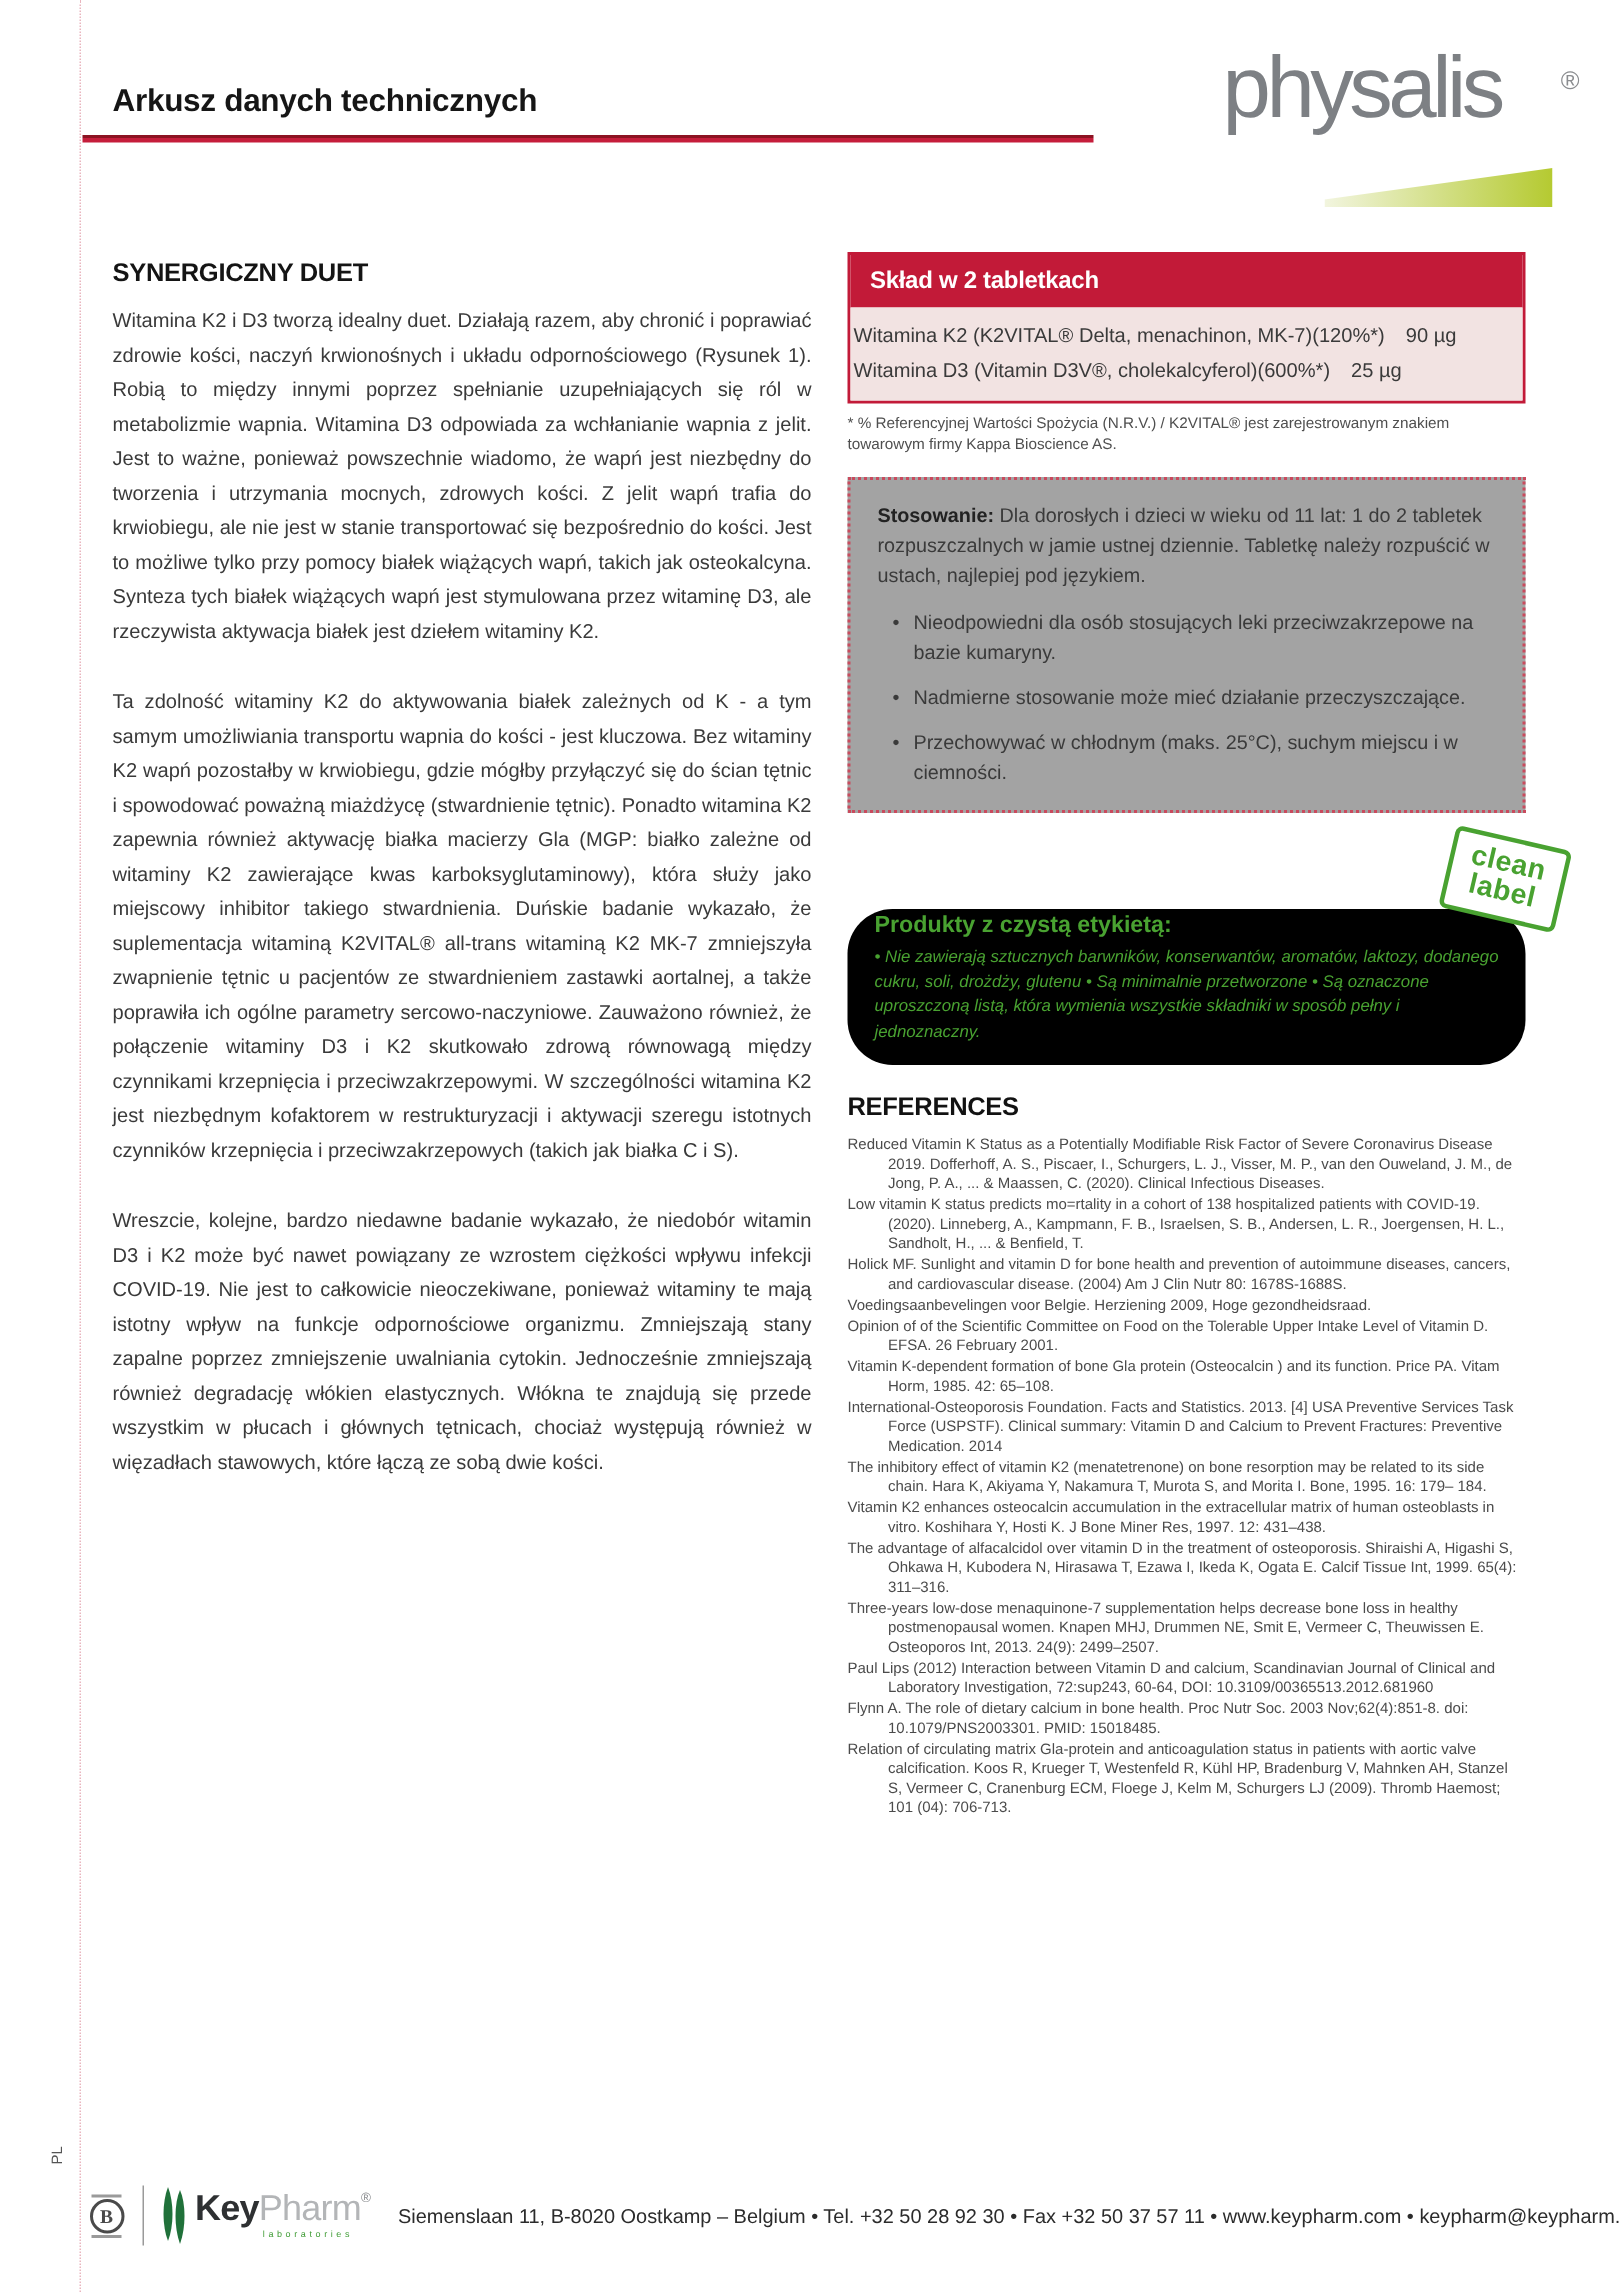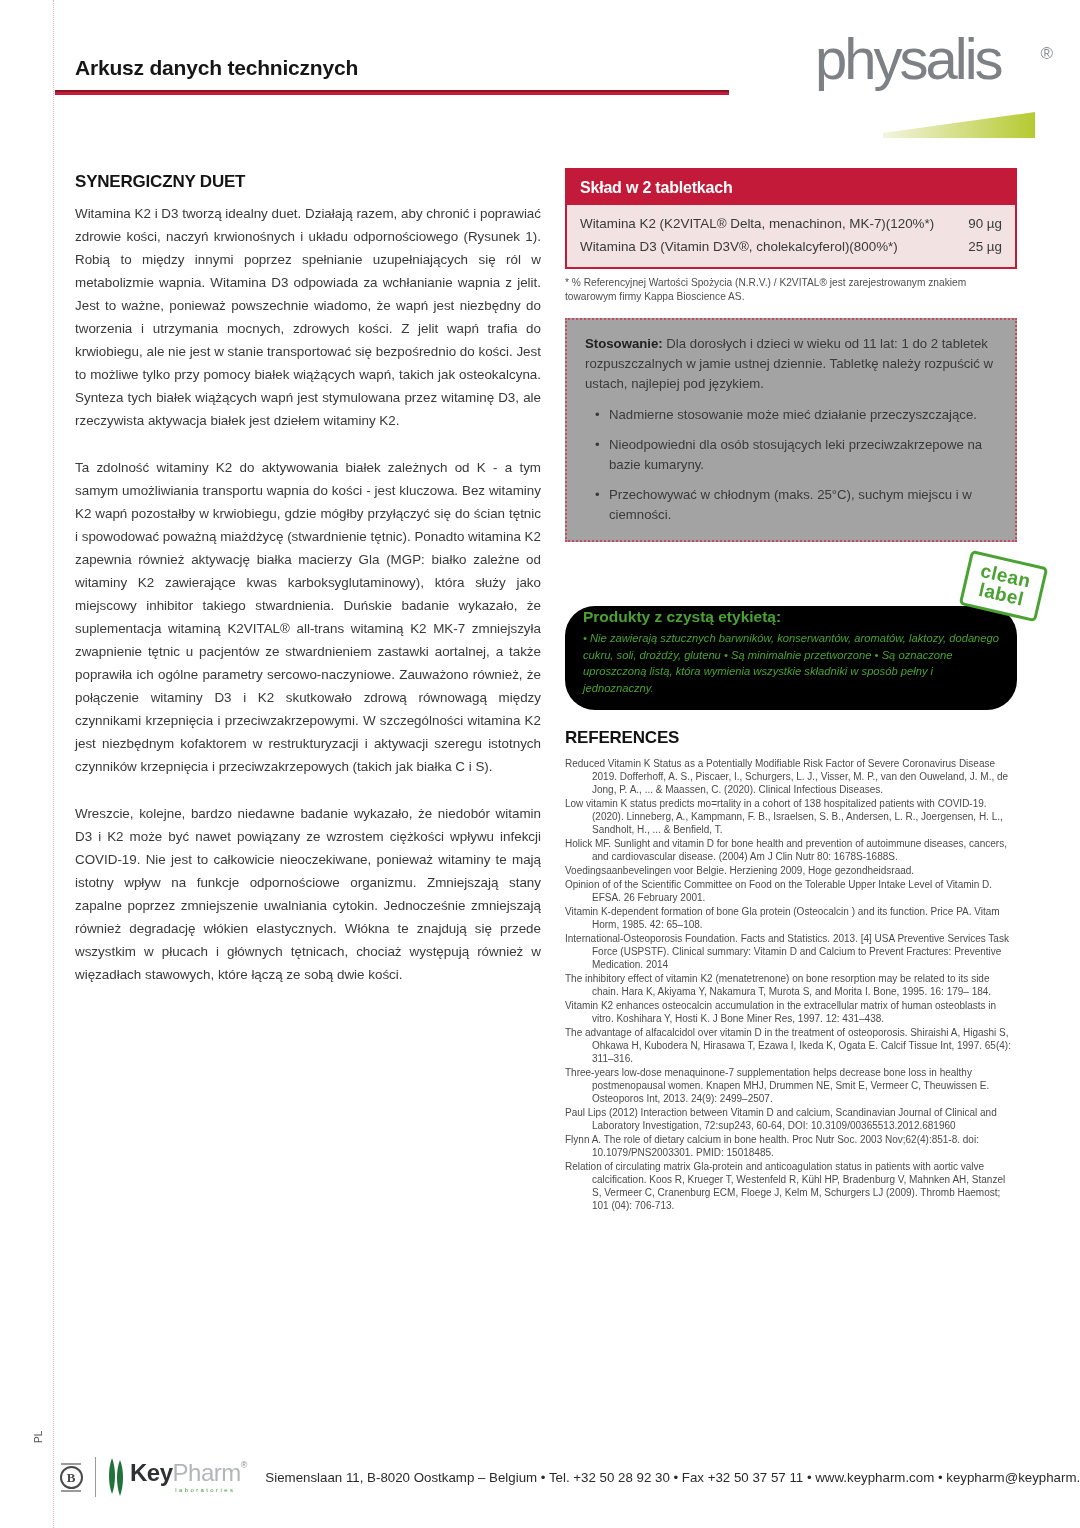--- a/index.html
+++ b/index.html
@@ -23,22 +23,22 @@
   .col-left{position:absolute;left:75px;top:172px;width:466px;}
   .col-left h2{margin:0 0 10px;font-size:17px;font-weight:bold;color:#141414;letter-spacing:-.2px;}
   .col-left p{margin:0 0 24px;font-size:13.4px;line-height:23px;text-align:justify;color:#3a3a3a;}
 
   
   .col-right{position:absolute;left:565px;top:168px;width:452px;}
   .comp-table{border:2px solid #c21a38;box-sizing:border-box;}
   .comp-header{background:#c21a38;color:#fff;font-weight:bold;font-size:16px;
                padding:9px 13px 8px;letter-spacing:-.2px;}
   .comp-body{background:#f2e3e2;padding:7px 0 8px;}
-  .comp-row{display:flex;justify-content:space-between;font-size:13.4px;color:#3a3a3a;
-            padding:2px 13px;line-height:1.45;}
+  .comp-row{display:flex;justify-content:flex-start;font-size:13.4px;color:#3a3a3a;
+            padding:2px 2px;line-height:1.45;}
   .comp-row .val{white-space:nowrap;margin-left:14px;}
   .tbl-footnote{margin-top:7px;font-size:10.2px;line-height:14px;color:#4f4f4f;}
 
   .usage-box{margin-top:14px;background:#a3a3a3;border:2px dotted #c94a5d;
              padding:14px 18px 15px;font-size:13.2px;line-height:20px;color:#3a3a3a;box-sizing:border-box;}
   .usage-box b{color:#222;}
   .usage-box ul{margin:11px 0 0;padding:0;list-style:none;}
   .usage-box li{position:relative;padding-left:24px;margin-bottom:10px;}
   .usage-box li:last-child{margin-bottom:0;}
   .usage-box li::before{content:"•";position:absolute;left:10px;top:0;}
@@ -109,33 +109,33 @@
   <div class="col-right">
 
     <div class="comp-table">
       <div class="comp-header">Skład w 2 tabletkach</div>
       <div class="comp-body">
         <div class="comp-row">
           <span class="lbl">Witamina K2 (K2VITAL® Delta, menachinon, MK-7)(120%*)</span>
           <span class="val">90 µg</span>
         </div>
         <div class="comp-row">
-          <span class="lbl">Witamina D3 (Vitamin D3V®, cholekalcyferol)(800%*)</span>
+          <span class="lbl">Witamina D3 (Vitamin D3V®, cholekalcyferol)(600%*)</span>
           <span class="val">25 µg</span>
         </div>
       </div>
     </div>
     <div class="tbl-footnote">* % Referencyjnej Wartości Spożycia (N.R.V.) / K2VITAL® jest zarejestrowanym znakiem towarowym firmy Kappa Bioscience AS.</div>
 
     <div class="usage-box">
       <b>Stosowanie:</b>
       <span>Dla dorosłych i dzieci w wieku od 11 lat: 1 do 2 tabletek rozpuszczalnych w jamie ustnej dziennie. Tabletkę należy rozpuścić w ustach, najlepiej pod językiem.</span>
       <ul>
+        <li>Nieodpowiedni dla osób stosujących leki przeciwzakrzepowe na bazie kumaryny.</li>
         <li>Nadmierne stosowanie może mieć działanie przeczyszczające.</li>
-        <li>Nieodpowiedni dla osób stosujących leki przeciwzakrzepowe na bazie kumaryny.</li>
         <li>Przechowywać w chłodnym (maks. 25°C), suchym miejscu i w ciemności.</li>
       </ul>
     </div>
 
     <div class="green-wrap">
       <div class="stamp">
         <div>clean</div>
         <div>label</div>
       </div>
       <div class="green-box">
@@ -148,21 +148,21 @@
     <div>
       <div class="ref">Reduced Vitamin K Status as a Potentially Modifiable Risk Factor of Severe Coronavirus Disease 2019. Dofferhoff, A. S., Piscaer, I., Schurgers, L. J., Visser, M. P., van den Ouweland, J. M., de Jong, P. A., ... &amp; Maassen, C. (2020). Clinical Infectious Diseases.</div>
       <div class="ref">Low vitamin K status predicts mo=rtality in a cohort of 138 hospitalized patients with COVID-19. (2020). Linneberg, A., Kampmann, F. B., Israelsen, S. B., Andersen, L. R., Joergensen, H. L., Sandholt, H., ... &amp; Benfield, T.</div>
       <div class="ref">Holick MF. Sunlight and vitamin D for bone health and prevention of autoimmune diseases, cancers, and cardiovascular disease. (2004) Am J Clin Nutr 80: 1678S-1688S.</div>
       <div class="ref">Voedingsaanbevelingen voor Belgie. Herziening 2009, Hoge gezondheidsraad.</div>
       <div class="ref">Opinion of of the Scientific Committee on Food on the Tolerable Upper Intake Level of Vitamin D. EFSA. 26 February 2001.</div>
       <div class="ref">Vitamin K-dependent formation of bone Gla protein (Osteocalcin ) and its function. Price PA. Vitam Horm, 1985. 42: 65–108.</div>
       <div class="ref">International-Osteoporosis Foundation. Facts and Statistics. 2013. [4] USA Preventive Services Task Force (USPSTF). Clinical summary: Vitamin D and Calcium to Prevent Fractures: Preventive Medication. 2014</div>
       <div class="ref">The inhibitory effect of vitamin K2 (menatetrenone) on bone resorption may be related to its side chain. Hara K, Akiyama Y, Nakamura T, Murota S, and Morita I. Bone, 1995. 16: 179– 184.</div>
       <div class="ref">Vitamin K2 enhances osteocalcin accumulation in the extracellular matrix of human osteoblasts in vitro. Koshihara Y, Hosti K. J Bone Miner Res, 1997. 12: 431–438.</div>
-      <div class="ref">The advantage of alfacalcidol over vitamin D in the treatment of osteoporosis. Shiraishi A, Higashi S, Ohkawa H, Kubodera N, Hirasawa T, Ezawa I, Ikeda K, Ogata E. Calcif Tissue Int, 1997. 65(4): 311–316.</div>
+      <div class="ref">The advantage of alfacalcidol over vitamin D in the treatment of osteoporosis. Shiraishi A, Higashi S, Ohkawa H, Kubodera N, Hirasawa T, Ezawa I, Ikeda K, Ogata E. Calcif Tissue Int, 1999. 65(4): 311–316.</div>
       <div class="ref">Three-years low-dose menaquinone-7 supplementation helps decrease bone loss in healthy postmenopausal women. Knapen MHJ, Drummen NE, Smit E, Vermeer C, Theuwissen E. Osteoporos Int, 2013. 24(9): 2499–2507.</div>
       <div class="ref">Paul Lips (2012) Interaction between Vitamin D and calcium, Scandinavian Journal of Clinical and Laboratory Investigation, 72:sup243, 60-64, DOI: 10.3109/00365513.2012.681960</div>
       <div class="ref">Flynn A. The role of dietary calcium in bone health. Proc Nutr Soc. 2003 Nov;62(4):851-8. doi: 10.1079/PNS2003301. PMID: 15018485.</div>
       <div class="ref">Relation of circulating matrix Gla-protein and anticoagulation status in patients with aortic valve calcification. Koos R, Krueger T, Westenfeld R, Kühl HP, Bradenburg V, Mahnken AH, Stanzel S, Vermeer C, Cranenburg ECM, Floege J, Kelm M, Schurgers LJ (2009). Thromb Haemost; 101 (04): 706-713.</div>
     </div>
   </div>
 
   <div class="pl-marker">PL</div>
   <div class="footer">
     <div class="bcorp">

